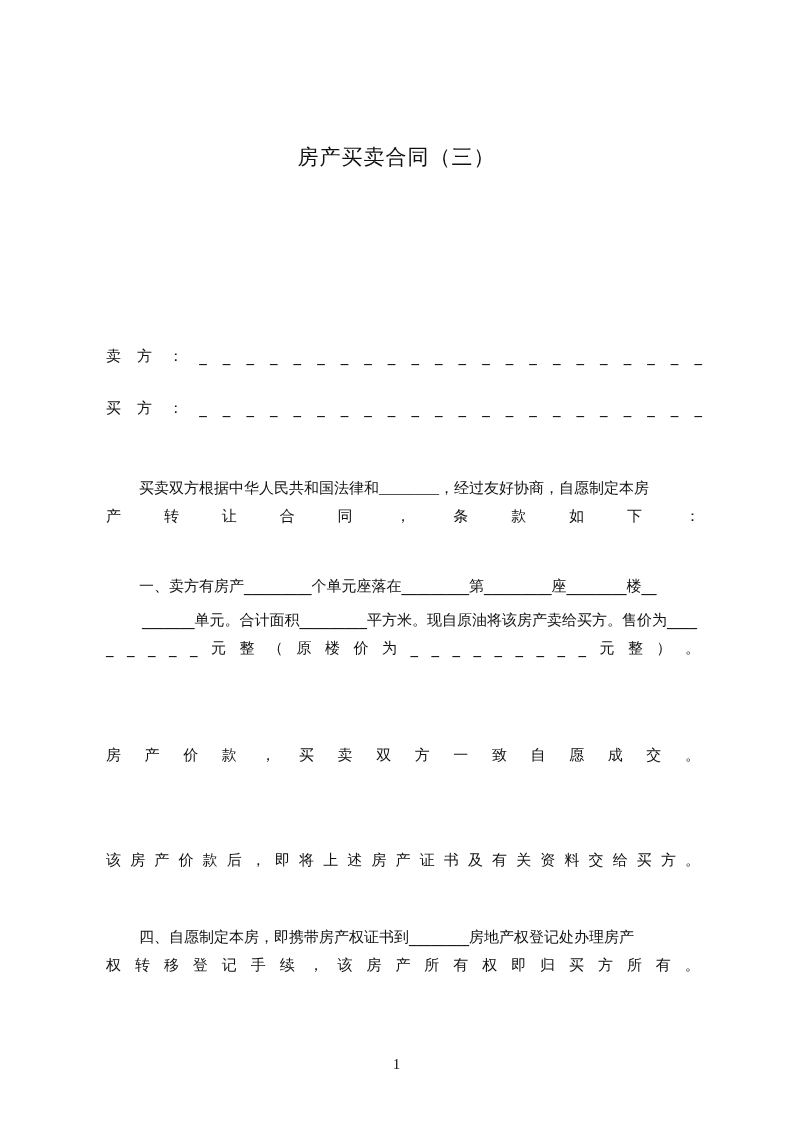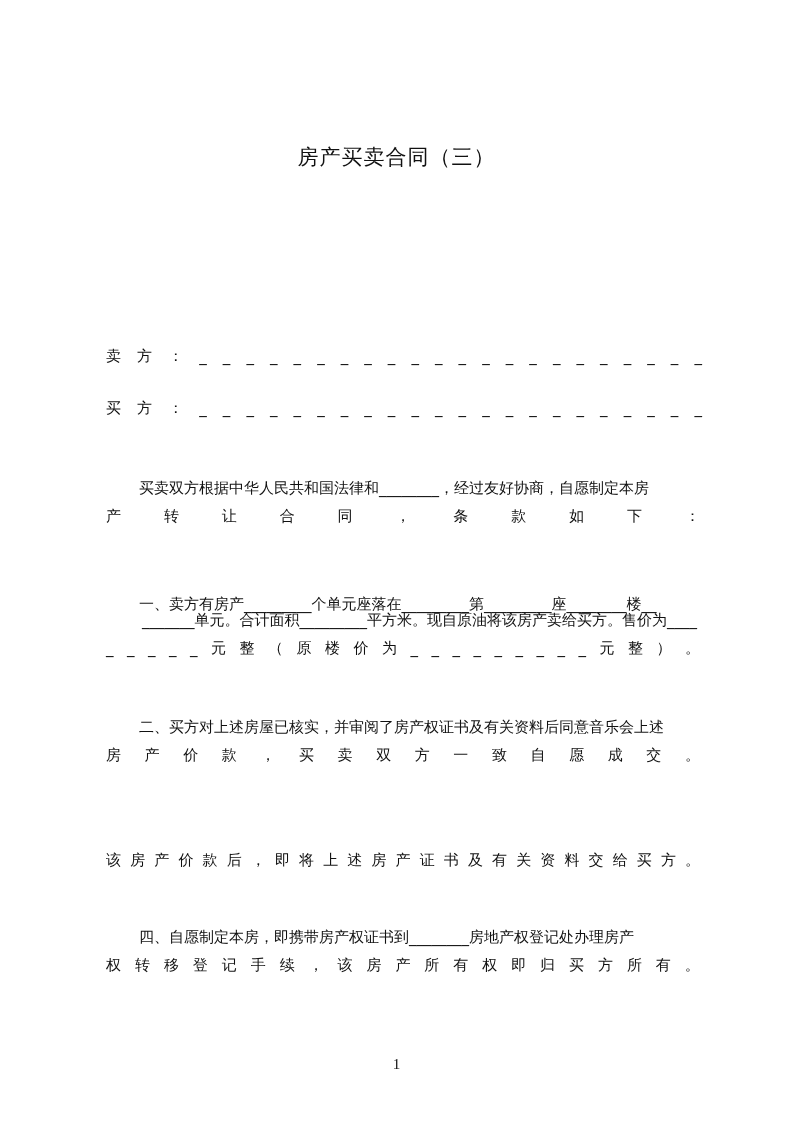--- a/index.html
+++ b/index.html
@@ -86,36 +86,36 @@
       <span>_</span>
       <span>_</span>
       <span>_</span>
       <span>_</span>
       <span>_</span>
       <span>_</span>
       <span>_</span>
       <span>_</span>
     </div>
 
-  <div class="line indent" style="top:478px;">买卖双方根据中华人民共和国法律和________，经过友好协商，自愿制定本房</div>
+  <div class="line indent" style="top:478px;font-family:Liberation Serif, serif;">买卖双方根据中华人民共和国法律和________，经过友好协商，自愿制定本房</div>
   <div class="line justify" style="top:506px;" id="intro-line-2">
       <span>产</span>
       <span>转</span>
       <span>让</span>
       <span>合</span>
       <span>同</span>
       <span>，</span>
       <span>条</span>
       <span>款</span>
       <span>如</span>
       <span>下</span>
       <span>：</span>
     </div>
 
-  <div class="line indent" style="top:594px;">一、卖方有房产_________个单元座落在_________第_________座________楼__</div>
+  <div class="line indent" style="top:576px;">一、卖方有房产_________个单元座落在_________第_________座________楼__</div>
   <div class="line" style="top:610px;margin-left:36px;">_______单元。合计面积_________平方米。现自原油将该房产卖给买方。售价为____</div>
   <div class="line justify" style="top:638px;" id="clause1-line-3">
       <span>_</span>
       <span>_</span>
       <span>_</span>
       <span>_</span>
       <span>_</span>
       <span>元</span>
       <span>整</span>
       <span>（</span>
@@ -131,21 +131,20 @@
       <span>_</span>
       <span>_</span>
       <span>_</span>
       <span>_</span>
       <span>元</span>
       <span>整</span>
       <span>）</span>
       <span>。</span>
     </div>
 
-  <div class="line indent" style="top:717px;">二、买方对上述房屋已核实，并审阅了房产权证书及有关资料后同意音乐会上述</div>
   <div class="line justify" style="top:745px;" id="clause2-line-2">
       <span>房</span>
       <span>产</span>
       <span>价</span>
       <span>款</span>
       <span>，</span>
       <span>买</span>
       <span>卖</span>
       <span>双</span>
       <span>方</span>

